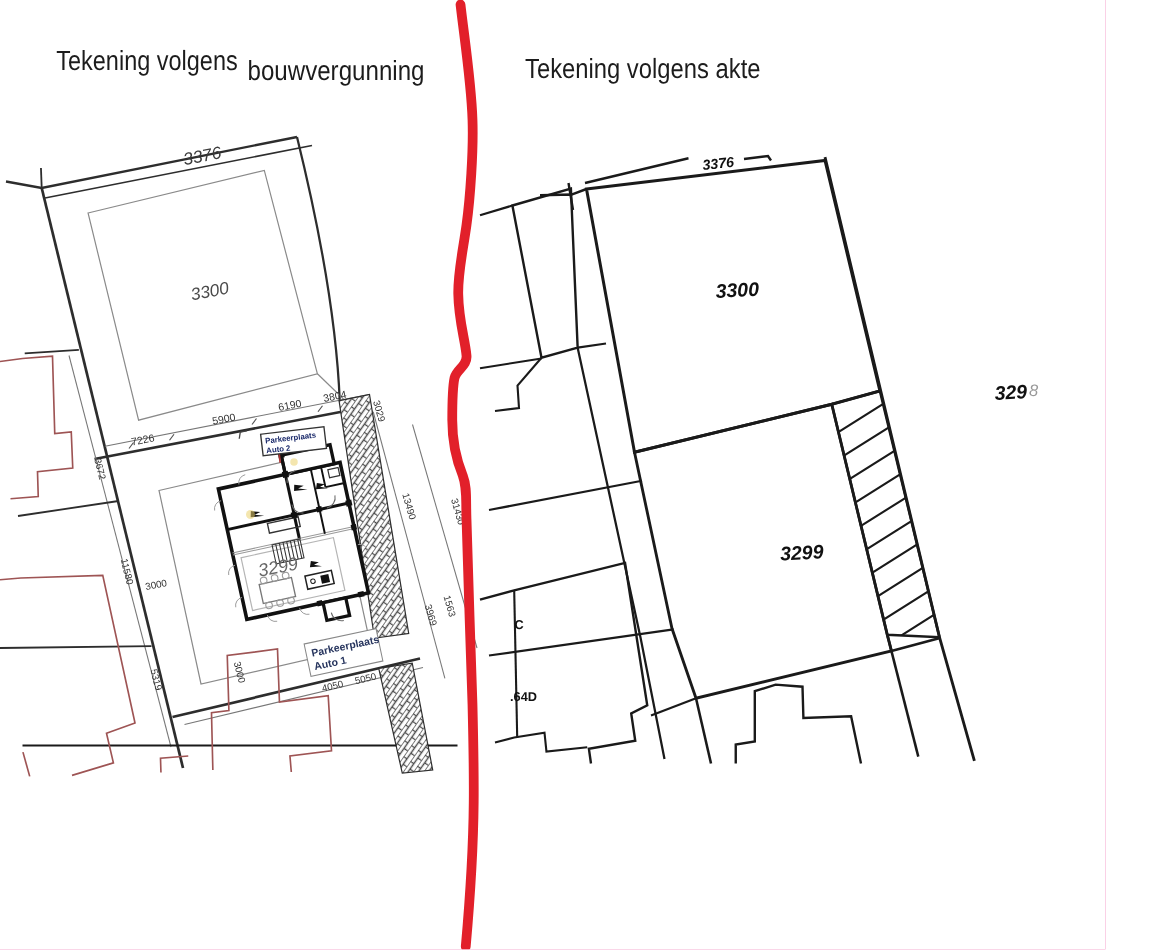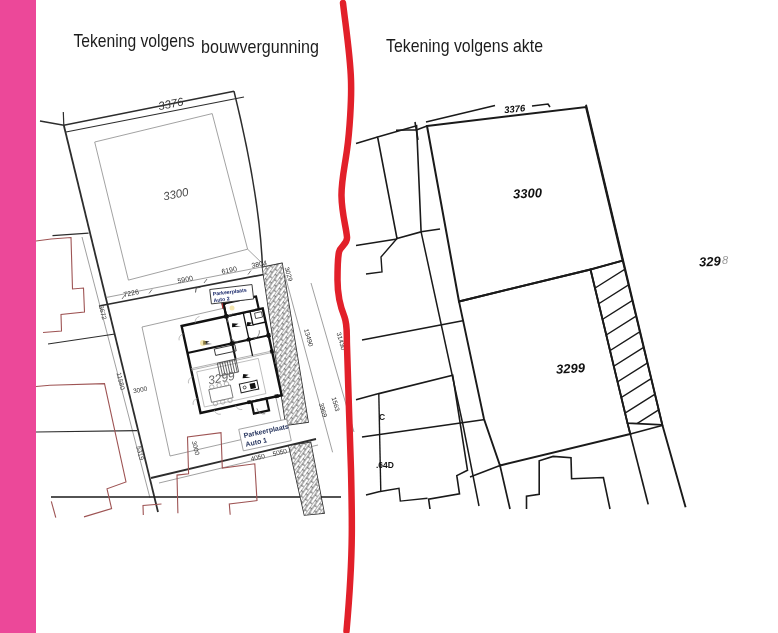--- a/index.html
+++ b/index.html
@@ -1,17 +1,17 @@
 <!DOCTYPE html>
 <html><head>
 <meta charset="utf-8">
 <style>
 html,body{margin:0;padding:0;background:#fff;}
 #stage{position:relative;width:737px;height:633px;background:#ec4899;overflow:hidden;
-  font-family:"Liberation Sans",sans-serif;padding-left:36px;}
+  font-family:"Liberation Sans",sans-serif;}
 svg text{font-family:"Liberation Sans",sans-serif;}
 </style>
 </head>
 <body>
 <div id="stage">
 <svg width="778" height="633" viewBox="0 0 778 633">
 
 <rect x="0" y="0" width="778" height="633" fill="#ffffff"></rect>
 
 <text x="37.5" y="46.5" font-size="18.5" fill="#1c1c1c" textLength="121" lengthAdjust="spacingAndGlyphs">Tekening volgens</text>

